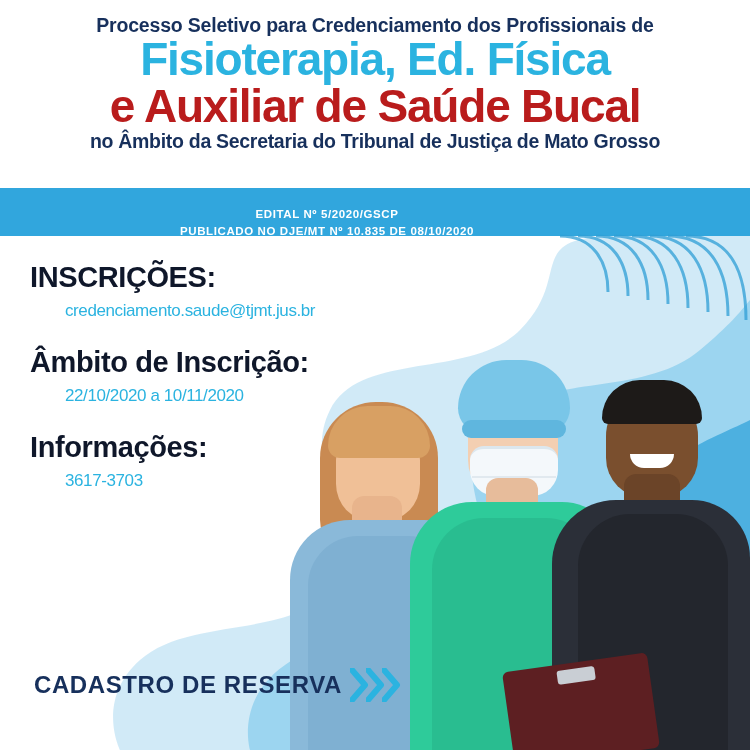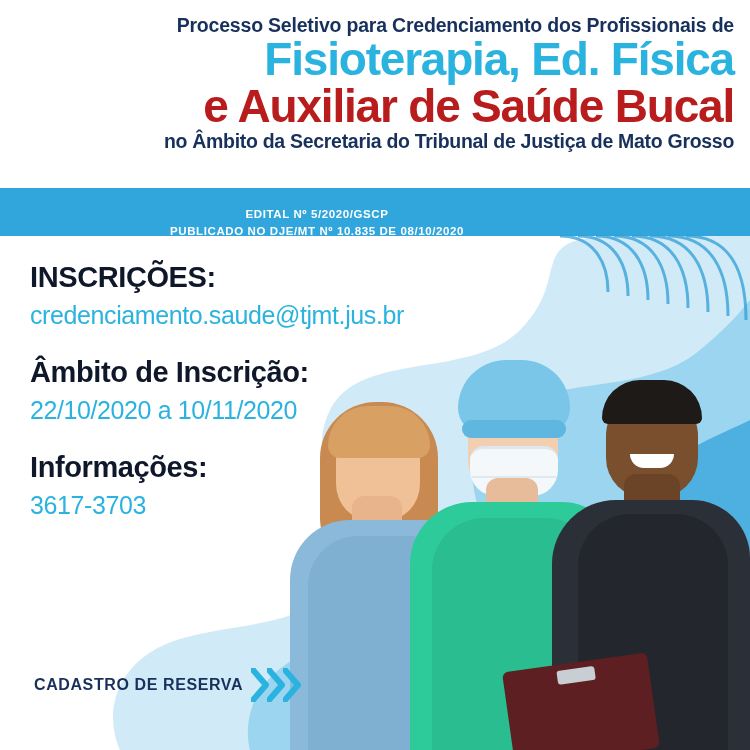--- a/index.html
+++ b/index.html
@@ -17,21 +17,21 @@
   }
 
   
   .bg-shapes { position: absolute; inset: 0; pointer-events: none; }
 
   
   .header {
     position: absolute;
     top: 0; left: 0; right: 0;
     padding: 14px 16px 10px;
-    text-align: right;
+    text-align: center;
     z-index: 5;
   }
   .kicker {
     color: #17305c;
     font-size: 19.5px;
     font-weight: bold;
     letter-spacing: -0.2px;
     line-height: 1.15;
   }
   .title-1 {
@@ -77,41 +77,42 @@
   }
   .info-label {
     color: #0f172a;
     font-size: 29px;
     font-weight: bold;
     letter-spacing: -0.4px;
     line-height: 1.1;
   }
   .info-value {
     color: #2bb3e0;
-    font-size: 25px;
+    font-size: 17px;
     font-weight: normal;
     letter-spacing: -0.4px;
     line-height: 1.25;
     margin-top: 6px;
+    margin-left: 35px;
   }
   .info-group { margin-bottom: 26px; }
   .info-group.last { margin-bottom: 0; }
 
   
   .cta {
     position: absolute;
     left: 34px;
     bottom: 48px;
     display: flex;
     align-items: center;
     z-index: 7;
   }
   .cta-text {
     color: #17305c;
-    font-size: 16px;
+    font-size: 24px;
     font-weight: bold;
     letter-spacing: 0.6px;
   }
   .cta-arrows {
     display: flex;
     margin-left: 12px;
     align-items: center;
   }
   .chev {
     width: 20px; height: 34px;
@@ -268,21 +269,21 @@
     <path d="M0,236 L300,236 C300,236 250,268 180,272 C110,276 40,262 0,256 Z" fill="#ffffff"></path>
   </svg>
 
   <div class="header">
     <div class="kicker">Processo Seletivo para Credenciamento dos Profissionais de</div>
     <div class="title-1">Fisioterapia, Ed. Física</div>
     <div class="title-2">e Auxiliar de Saúde Bucal</div>
     <div class="subtitle">no Âmbito da Secretaria do Tribunal de Justiça de Mato Grosso</div>
   </div>
 
-  <div class="edital" style="position:absolute; top:194px; left:4px; width:626px; z-index:6;">
+  <div class="edital" style="position:absolute; top:194px; left:14px; width:626px; z-index:6;">
     <div>EDITAL Nº 5/2020/GSCP</div>
     <div>PUBLICADO NO DJE/MT Nº 10.835 DE 08/10/2020</div>
   </div>
 
   <div class="info">
 
     <div class="info-group">
       <div class="info-label">INSCRIÇÕES:</div>
       <div class="info-value">credenciamento.saude@tjmt.jus.br</div>
     </div>

